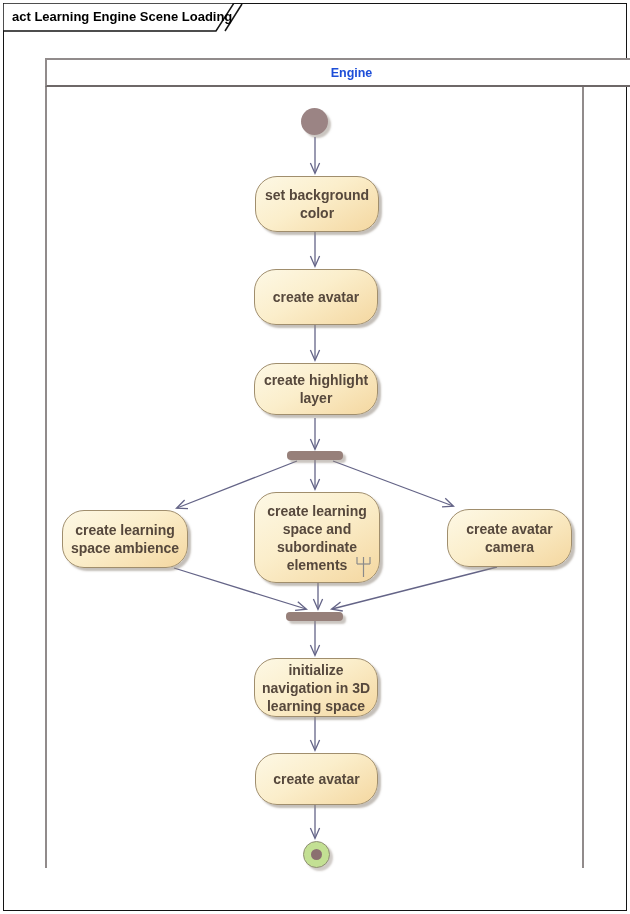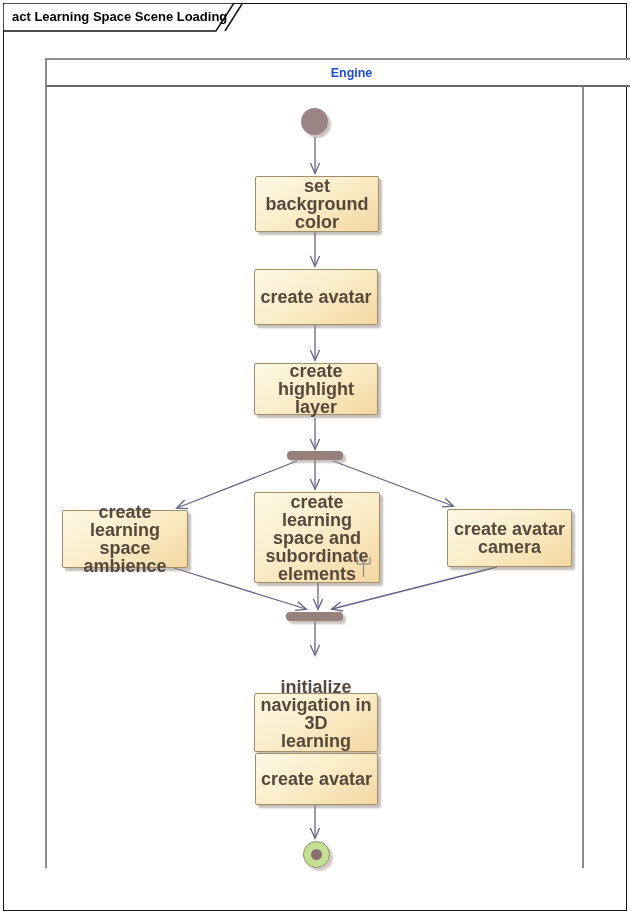--- a/index.html
+++ b/index.html
@@ -31,26 +31,26 @@
     background:#ffffff;
   }
   .partition-body {
     position:absolute; left:45px; top:87px; width:539px; height:781px;
     border-left:2px solid #918b8b; border-right:2px solid #918b8b;
   }
   
   .action {
     position:absolute;
     border:1.2px solid #a08e6d;
-    border-radius:2px;
+    border-radius:22px;
     background:linear-gradient(150deg,#fdf8e5 0%,#fbeecb 45%,#f4d7a0 100%);
     box-shadow:3px 3px 2px rgba(148,138,128,0.55);
     display:flex; align-items:center; justify-content:center;
     text-align:center;
-    font-size:18px; font-weight:700; color:#56483c; line-height:18px;
+    font-size:14px; font-weight:700; color:#56483c; line-height:18px;
     white-space:pre-line;
     padding:3px;
   }
   
   .sync-bar {
     position:absolute; width:56px; height:9px;
     background:#97807a; border-radius:4px;
     box-shadow:3px 3px 2px rgba(150,140,130,0.5);
   }
   
@@ -76,21 +76,21 @@
 <body>
 
 <div id="stage">
 
   <div class="frame"></div>
 
   <svg class="tab-shape" width="250" height="32">
     <path d="M0,0 L231,0 L213,28 L0,28 Z" fill="#ffffff" stroke="#141414" stroke-width="1.5"></path>
     <path d="M222,28 L239,1" fill="none" stroke="#141414" stroke-width="1.5"></path>
   </svg>
-  <div class="tab-label">act Learning Space Scene Loading</div>
+  <div class="tab-label">act Learning Engine Scene Loading</div>
 
   <div class="partition-header">
     <span>Engine</span>
   </div>
   <div class="partition-body"></div>
 
   <svg class="edges" viewBox="0 0 630 914">
     <defs>
       <marker id="arrow" viewBox="-12 -6 14 12" refX="-0.5" refY="0" markerWidth="14" markerHeight="13" orient="auto" markerUnits="userSpaceOnUse">
         <path d="M-10.5,-4.6 L0,0 L-10.5,4.6" fill="none" stroke="#646487" stroke-width="1.3"></path>
@@ -153,21 +153,21 @@
         <path d="M8.5,8 L8.5,21"></path>
       </g>
     </svg>
   </div>
 
   <div class="action" style="left:447px; top:509px; width:125px; height:58px;">
     <span>create avatar
 camera</span>
   </div>
 
-  <div class="action" style="left:254px; top:658px; width:124px; height:59px;margin-top:35px;">
+  <div class="action" style="left:254px; top:658px; width:124px; height:59px;">
     <span>initialize
 navigation in 3D
 learning space</span>
   </div>
 
   <div class="action" style="left:255px; top:753px; width:123px; height:52px;">
     <span>create avatar</span>
   </div>
 
 </div>

